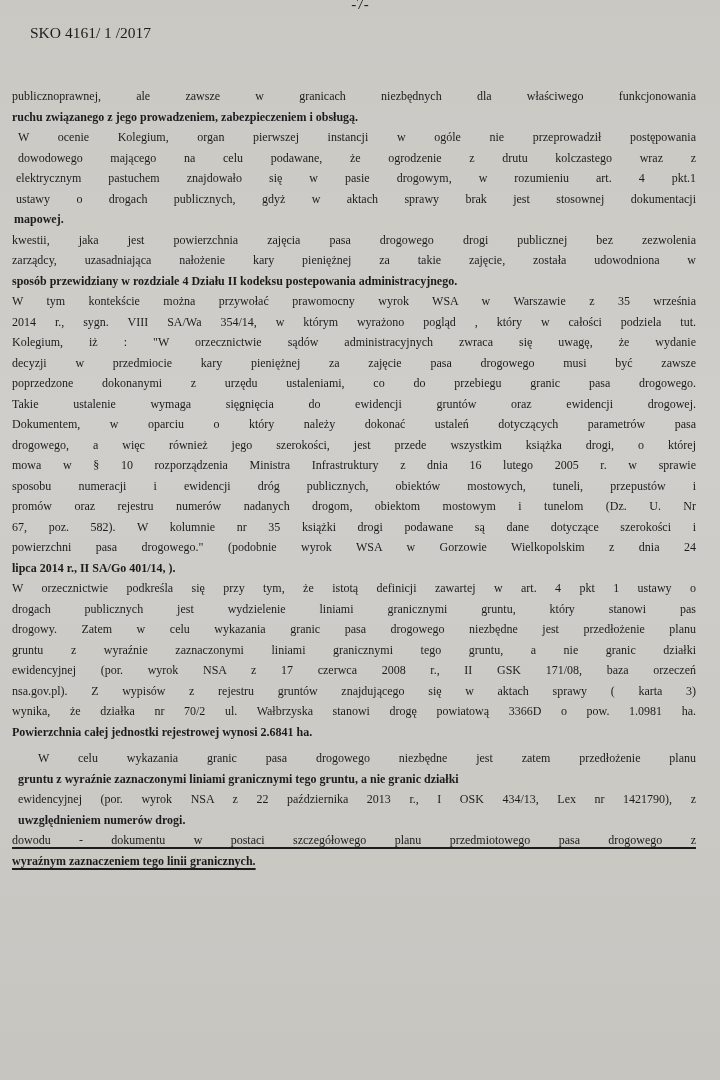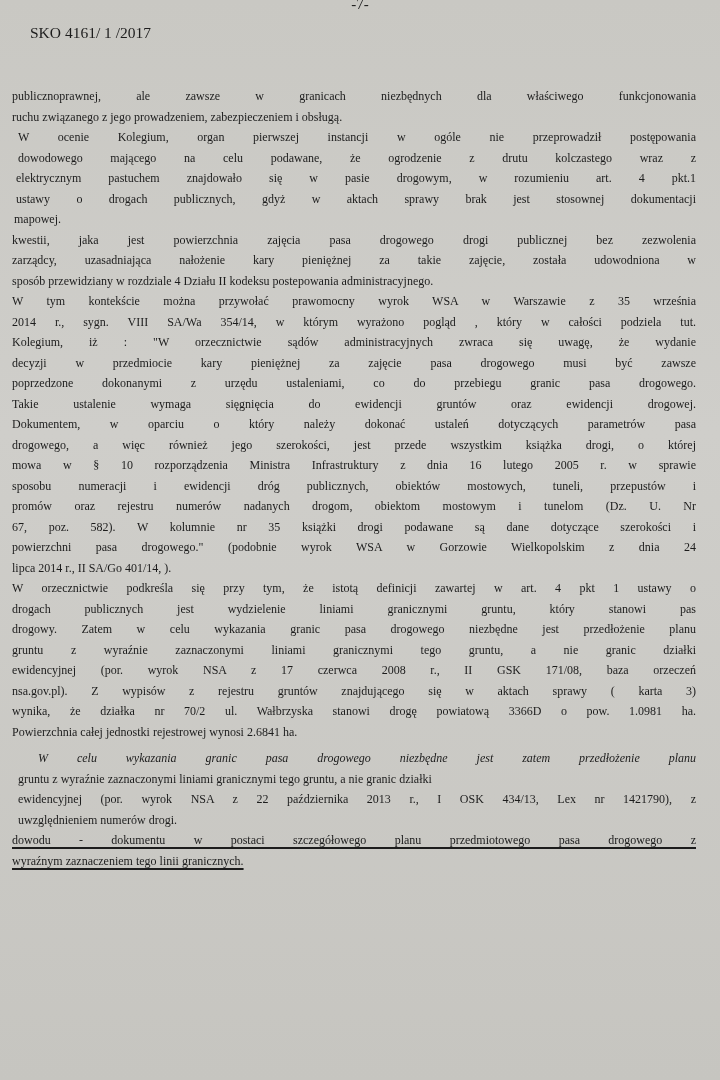--- a/index.html
+++ b/index.html
@@ -7,23 +7,23 @@
     width:720px; height:1080px; overflow:hidden;
     background: linear-gradient(180deg, #c9c8c3 0%, #cfceca 40%, #c6c5c0 100%);
     font-family: "Liberation Serif", "DejaVu Serif", serif;
     color:#1c1c1c;
     position:relative;
   }
   .page-num { position:absolute; top:-4px; left:0; width:720px; text-align:center; font-size:15px; }
   .ref { position:absolute; top:24px; left:30px; font-size:15.5px; }
   .body { position:absolute; top:74px; left:12px; width:684px; font-size:12px; line-height:20.5px;margin-top:12px; }
   .line { white-space:nowrap; display:block; text-align:justify; text-align-last:justify; }
-  .line.last { text-align-last:left; }
+  .line.last { text-align-last:left;font-weight:bold; }
   .underline { text-decoration: underline; text-decoration-thickness:1.5px; text-underline-offset:3px; }
-  .indent { padding-left:26px;font-style:italic; }
+  .indent { padding-left:26px; }
 </style>
 </head>
 <body>
 
 <div class="page-num">-7-</div>
 <div class="ref">SKO 4161/ 1 /2017</div>
 
 <div class="body">
   <span class="line">publicznoprawnej, ale zawsze w granicach niezbędnych dla właściwego funkcjonowania</span>
   <span class="line last">ruchu związanego z jego prowadzeniem, zabezpieczeniem i obsługą.</span>

